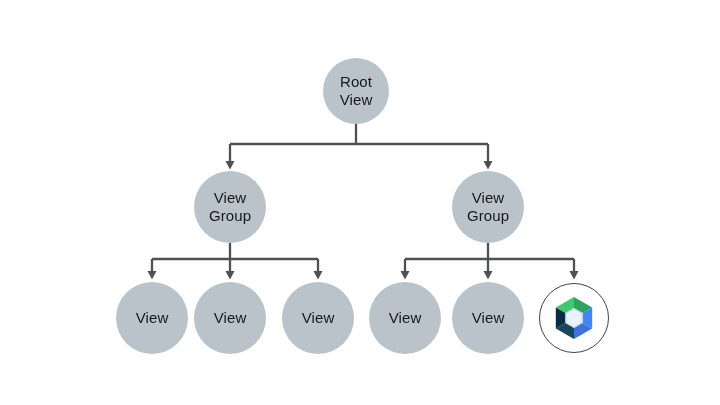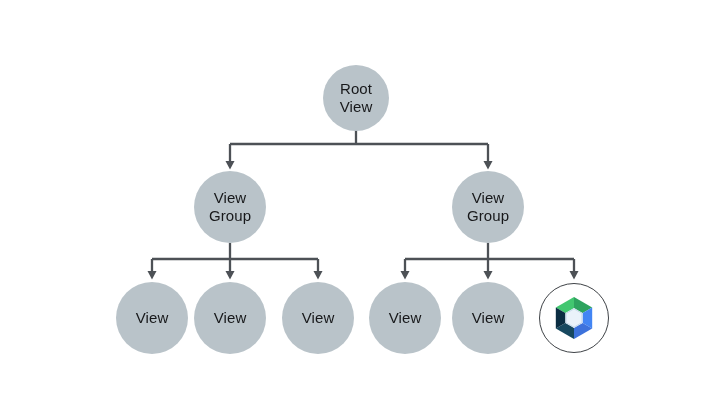--- a/index.html
+++ b/index.html
@@ -32,21 +32,21 @@
     text-align: center;
     color: #17181a;
     font-size: 15px;
     line-height: 18px;
     font-weight: 400;
     letter-spacing: 0.1px;
   }
   .node .label {
     white-space: pre-line;
   }
-  .node.root   { left: 323px; top: 65px;  width: 66px; height: 66px; }
+  .node.root   { left: 323px; top: 58px;  width: 66px; height: 66px; }
   .node.group-l{ left: 194px; top: 171px; width: 72px; height: 72px; }
   .node.group-r{ left: 452px; top: 171px; width: 72px; height: 72px; }
   .node.v1 { left: 116px; top: 282px; width: 72px; height: 72px; }
   .node.v2 { left: 194px; top: 282px; width: 72px; height: 72px; }
   .node.v3 { left: 282px; top: 282px; width: 72px; height: 72px; }
   .node.v4 { left: 369px; top: 282px; width: 72px; height: 72px; }
   .node.v5 { left: 452px; top: 282px; width: 72px; height: 72px; }
   .node.compose {
     left: 539px; top: 283px; width: 70px; height: 70px;
     background: #ffffff;

